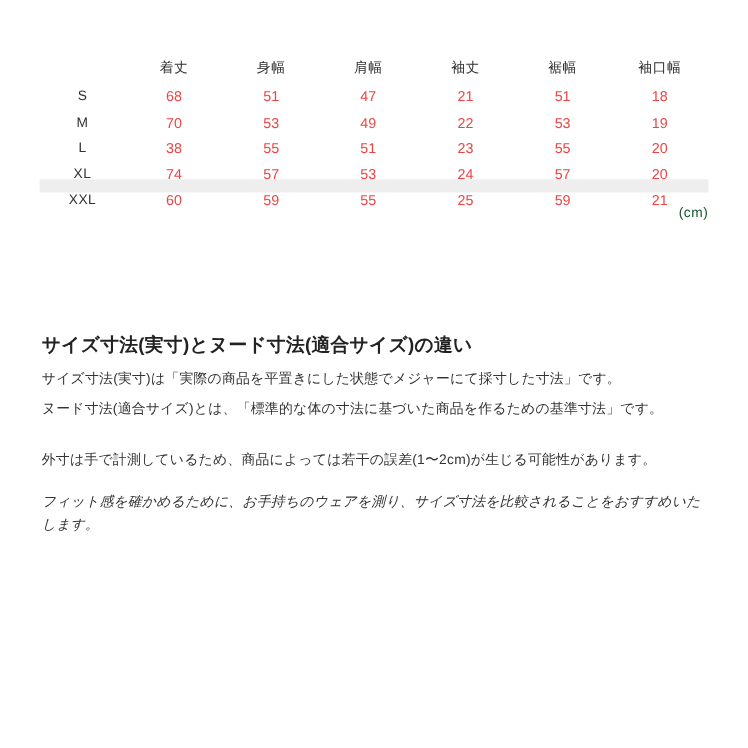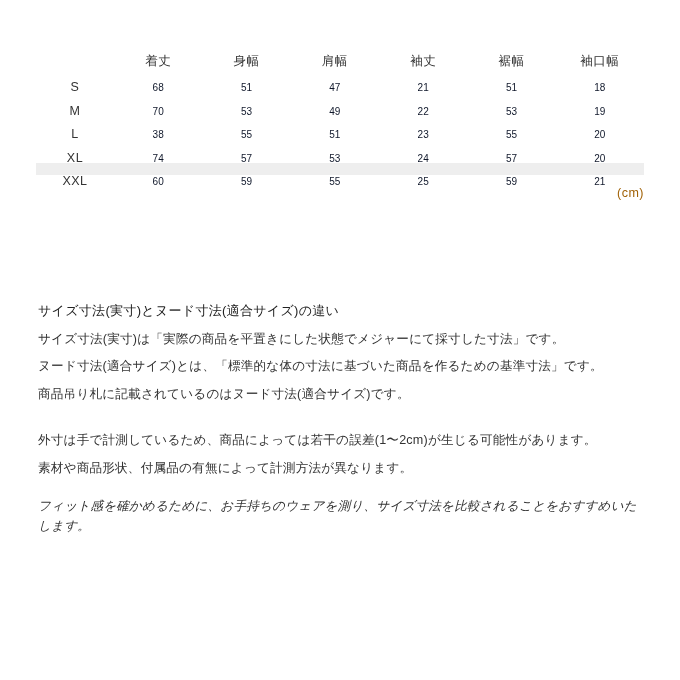--- a/index.html
+++ b/index.html
@@ -30,22 +30,22 @@
   }
   table.size-table {
     border-collapse: collapse;
     width: 608px;
     margin: 0 36px;
     table-layout: fixed;
   }
   table.size-table th,
   table.size-table td {
     font-weight: normal;
-    font-size: 10px;
-    color: #0f172a;
+    font-size: 13px;
+    color: #ef4444;
     text-align: center;
     padding: 0;
     height: 23px;
     line-height: 23px;
   }
   table.size-table th.corner {
     width: 78px;
   }
   table.size-table th.hdr {
     font-size: 12.5px;
@@ -74,40 +74,40 @@
     top: 163px;
     width: 608px;
     height: 12px;
     background: #eeeeee;
   }
   .unit {
     position: absolute;
     right: 36px;
     top: 186px;
     font-size: 12.5px;
-    color: #a16207;
+    color: #14532d;
     letter-spacing: 0.5px;
   }
 
   
   .body-text {
     position: absolute;
     left: 38px;
     top: 302px;
     width: 610px;
   }
   .block {
     margin-bottom: 26px;
   }
   .block:last-child {
     margin-bottom: 0;
   }
   .block h3 {
-    font-size: 13px;
-    font-weight: normal;
+    font-size: 17px;
+    font-weight: bold;
     color: #222222;
     margin: 0 0 9px 0;
     letter-spacing: 0.3px;
   }
   .block p {
     font-size: 12.6px;
     color: #333333;
     margin: 0 0 7px 0;
     line-height: 1.62;
     letter-spacing: 0.2px;
@@ -191,24 +191,22 @@
   <div class="table-underline"></div>
 
   <div class="unit">(cm)</div>
 
   <div class="body-text">
 
     <div class="block">
       <h3>サイズ寸法(実寸)とヌード寸法(適合サイズ)の違い</h3>
       <p>サイズ寸法(実寸)は「実際の商品を平置きにした状態でメジャーにて採寸した寸法」です。</p>
       <p>ヌード寸法(適合サイズ)とは、「標準的な体の寸法に基づいた商品を作るための基準寸法」です。</p>
-      <p>商品吊り札に記載されているのはヌード寸法(適合サイズ)です。</p>
     </div>
 
     <div class="block">
       <p>外寸は手で計測しているため、商品によっては若干の誤差(1〜2cm)が生じる可能性があります。</p>
-      <p>素材や商品形状、付属品の有無によって計測方法が異なります。</p>
       <p class="spacer-para">フィット感を確かめるために、お手持ちのウェアを測り、サイズ寸法を比較されることをおすすめいたします。</p>
     </div>
 
   </div>
 
 </div>
 
 </body></html>

